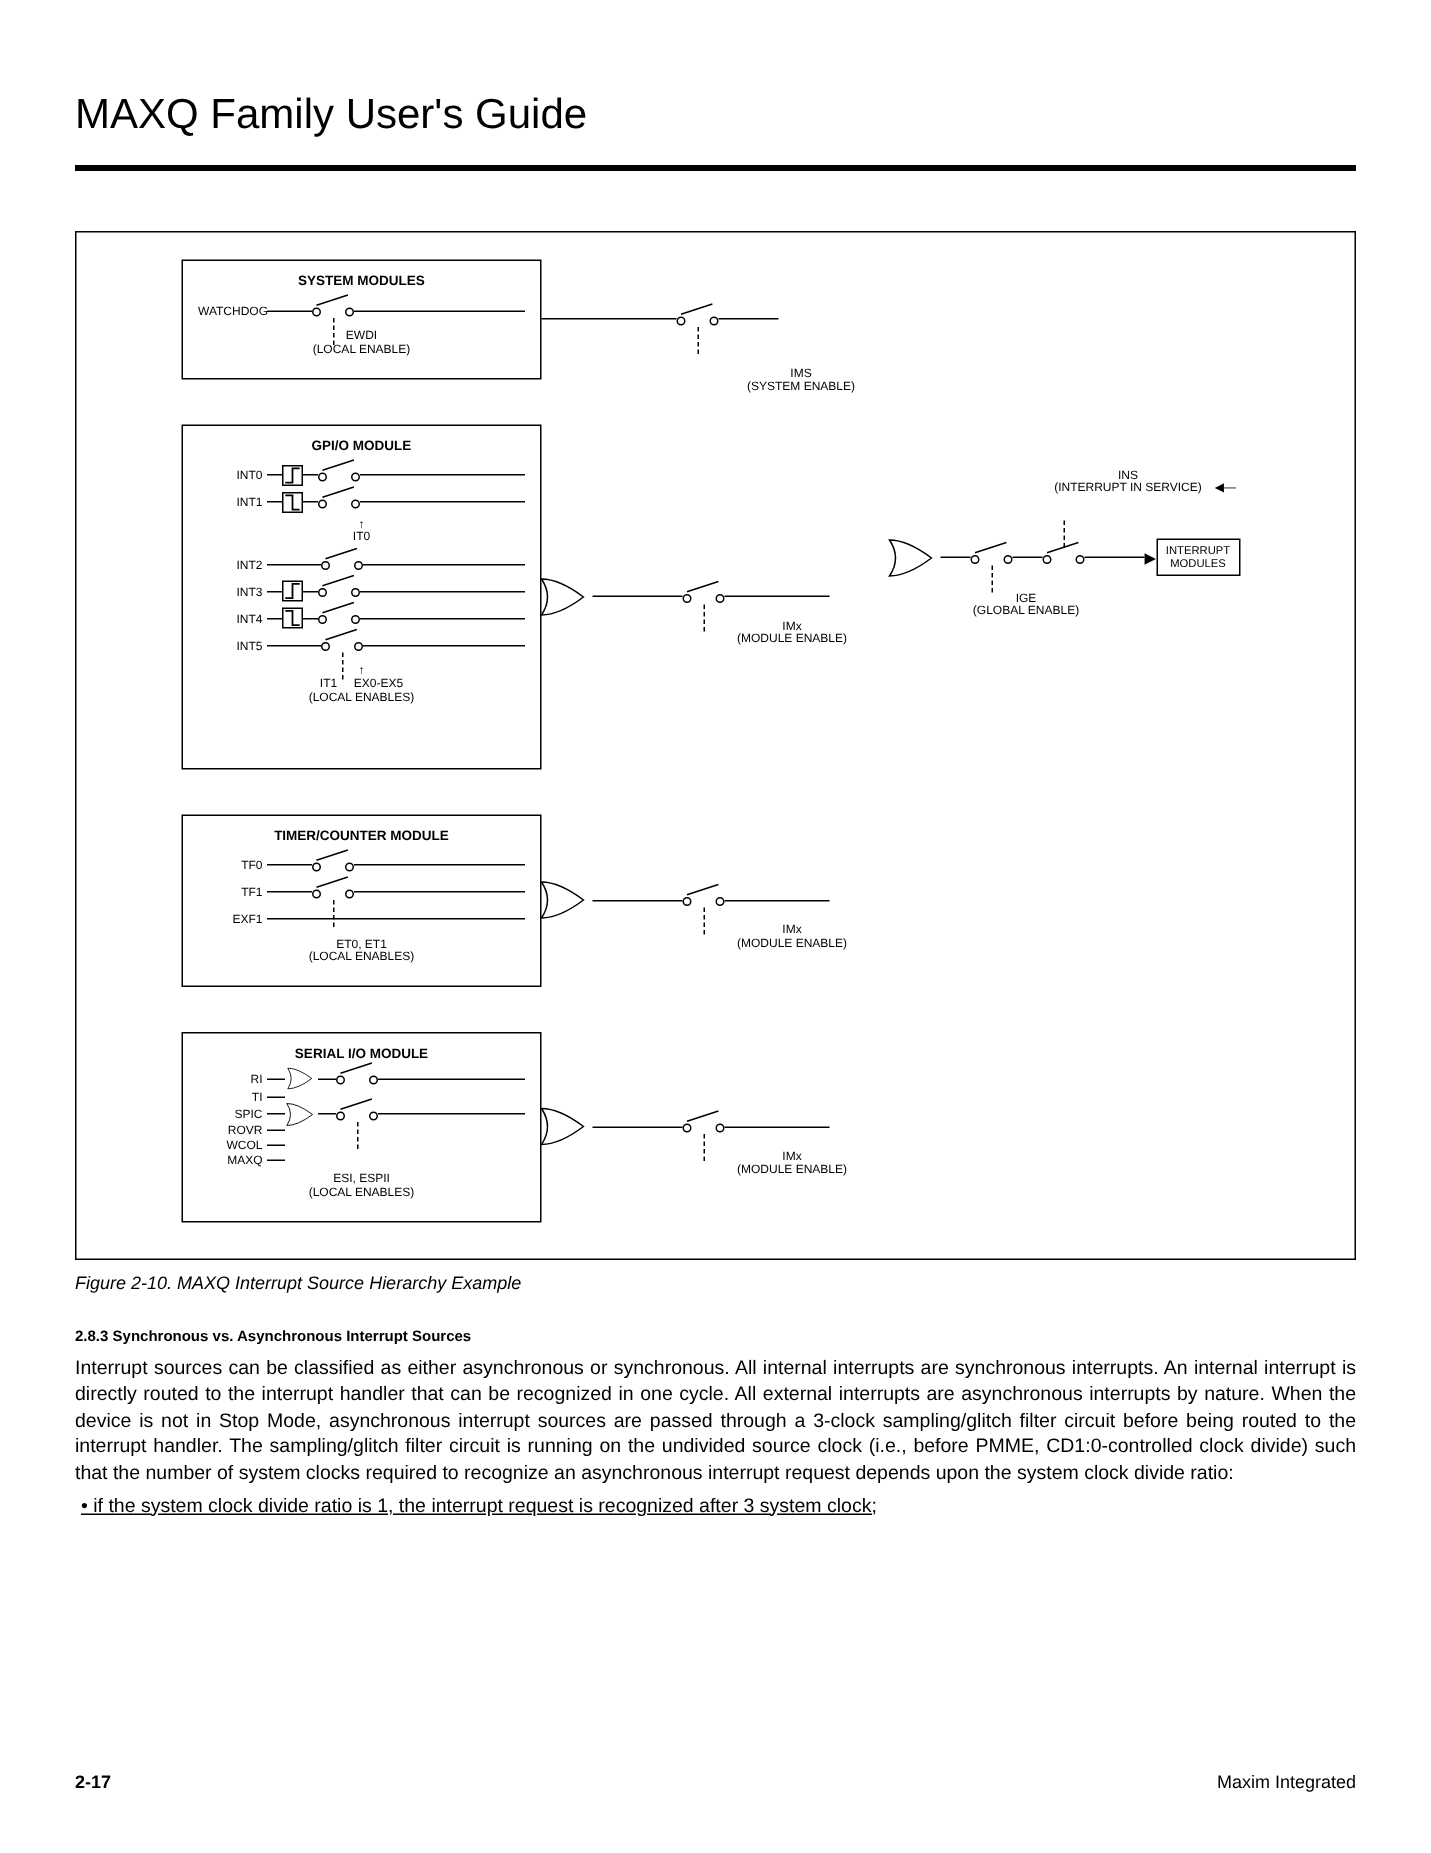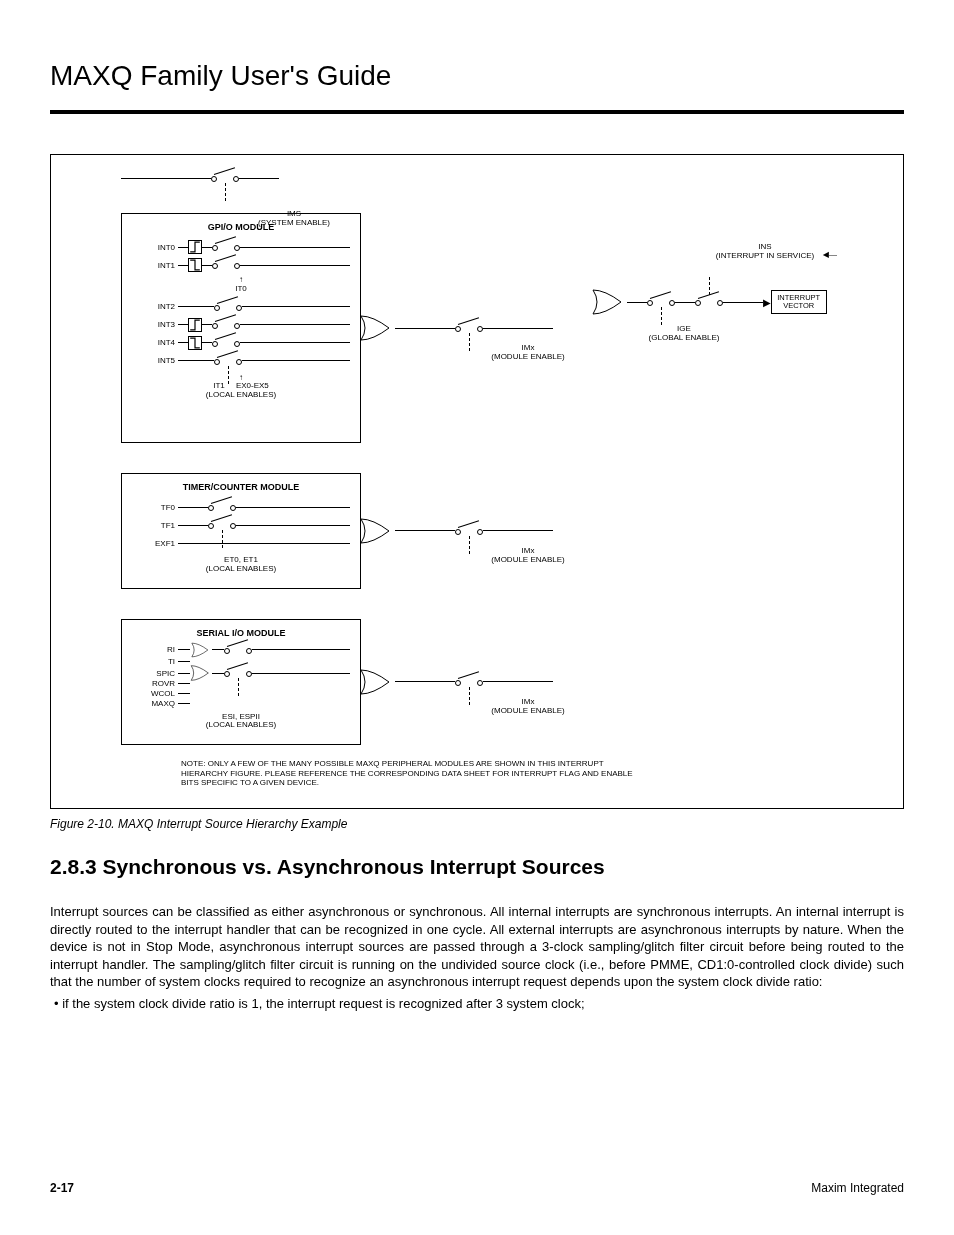--- a/index.html
+++ b/index.html
@@ -117,33 +117,34 @@
     margin:14px 0 2px 60px;
     max-width:460px;
   }
   .fig-caption {
     font-style: italic;
     font-size: 12px;
     margin-bottom: 24px;
   }
   .section-heading {
     font-weight: bold;
-    font-size: 21px;
-    margin-bottom: 24px;
+    font-size: 10px;
+    margin-bottom: 6px;
   }
   .body-text {
     font-size: 13px;
     line-height: 1.35;
     margin-bottom: 4px;
     text-align: justify;
   }
   .bullet {
     font-size: 13px;
     line-height: 1.35;
     margin-left: 4px;
+    text-decoration: underline;
   }
   .footer {
     position: absolute;
     bottom: 40px;
     left: 50px;
     right: 50px;
     display: flex;
     justify-content: space-between;
     font-size: 12px;
   }
@@ -162,20 +163,36 @@
 </style>
 </head>
 <body>
 
 <h1 class="page-title">MAXQ Family User's Guide</h1>
 <hr class="hr-thick">
 
 <div class="figure-frame">
 
   <div class="diagram-row">
+    <div class="module-box">
+      <div class="module-title">SYSTEM MODULES</div>
+      <div class="sig-row">
+        <span class="sig-label">WATCHDOG</span>
+        <span class="wire-short"></span>
+        <span class="switch">
+            <span class="arm"></span>
+            <span class="dash-v"></span>
+          </span>
+        <span class="wire"></span>
+      </div>
+      <div class="local-caption">
+        <span>EWDI</span><br>
+        <span>(LOCAL ENABLE)</span>
+      </div>
+    </div>
     <span class="outer-wire" style="width:90px"></span>
     <span class="switch">
         <span class="arm"></span>
         <span class="dash-v"></span>
       </span>
     <span class="outer-wire" style="width:40px"></span>
     <div style="position:relative">
       <div class="caption-sm" style="position:absolute; top:32px; left:-40px; width:110px">
         <span>IMS</span><br>
         <span>(SYSTEM ENABLE)</span>
@@ -302,28 +319,28 @@
         </span>
       <span class="outer-wire" style="width:20px"></span>
       <span class="switch">
           <span class="arm"></span>
           <span class="dash-v" style="top:-20px"></span>
         </span>
       <span class="outer-wire" style="width:40px"></span>
       <span style="font-size:10px">▶</span>
       <div class="small-box" style="width:56px">
         <span>INTERRUPT</span><br>
-        <span>VECTOR</span>
+        <span>MODULES</span>
       </div>
     </div>
     <div class="caption-sm" style="position:absolute; left:518px; top:112px; width:90px">
       <span>IGE</span><br>
       <span>(GLOBAL ENABLE)</span>
     </div>
-    <div class="caption-sm" style="position:absolute; left:584px; top:30px; width:120px">
+    <div class="caption-sm" style="position:absolute; left:571px; top:30px; width:120px">
       <span>INS</span><br>
       <span>(INTERRUPT IN SERVICE)</span>
       <span style="position:absolute; right:-12px; top:8px">◀—</span>
     </div>
   </div>
 
   <div class="diagram-row">
     <div class="module-box">
       <div class="module-title">TIMER/COUNTER MODULE</div>
       <div class="sig-row">
@@ -432,21 +449,20 @@
       </span>
     <span class="outer-wire" style="width:70px"></span>
     <div style="position:relative">
       <div class="caption-sm" style="position:absolute; top:16px; left:-80px; width:110px">
         <span>IMx</span><br>
         <span>(MODULE ENABLE)</span>
       </div>
     </div>
   </div>
 
-  <div class="note">NOTE: ONLY A FEW OF THE MANY POSSIBLE MAXQ PERIPHERAL MODULES ARE SHOWN IN THIS INTERRUPT HIERARCHY FIGURE. PLEASE REFERENCE THE CORRESPONDING DATA SHEET FOR INTERRUPT FLAG AND ENABLE BITS SPECIFIC TO A GIVEN DEVICE.</div>
 </div>
 
 <div class="fig-caption">Figure 2-10. MAXQ Interrupt Source Hierarchy Example</div>
 
 <div class="section-heading">2.8.3 Synchronous vs. Asynchronous Interrupt Sources</div>
 <p class="body-text">Interrupt sources can be classified as either asynchronous or synchronous. All internal interrupts are synchronous interrupts. An internal interrupt is directly routed to the interrupt handler that can be recognized in one cycle. All external interrupts are asynchronous interrupts by nature. When the device is not in Stop Mode, asynchronous interrupt sources are passed through a 3-clock sampling/glitch filter circuit before being routed to the interrupt handler. The sampling/glitch filter circuit is running on the undivided source clock (i.e., before PMME, CD1:0-controlled clock divide) such that the number of system clocks required to recognize an asynchronous interrupt request depends upon the system clock divide ratio:</p>
 <p class="bullet">• if the system clock divide ratio is 1, the interrupt request is recognized after 3 system clock;</p>
 
 <div class="footer">
   <span style="font-weight:bold">2-17</span>

